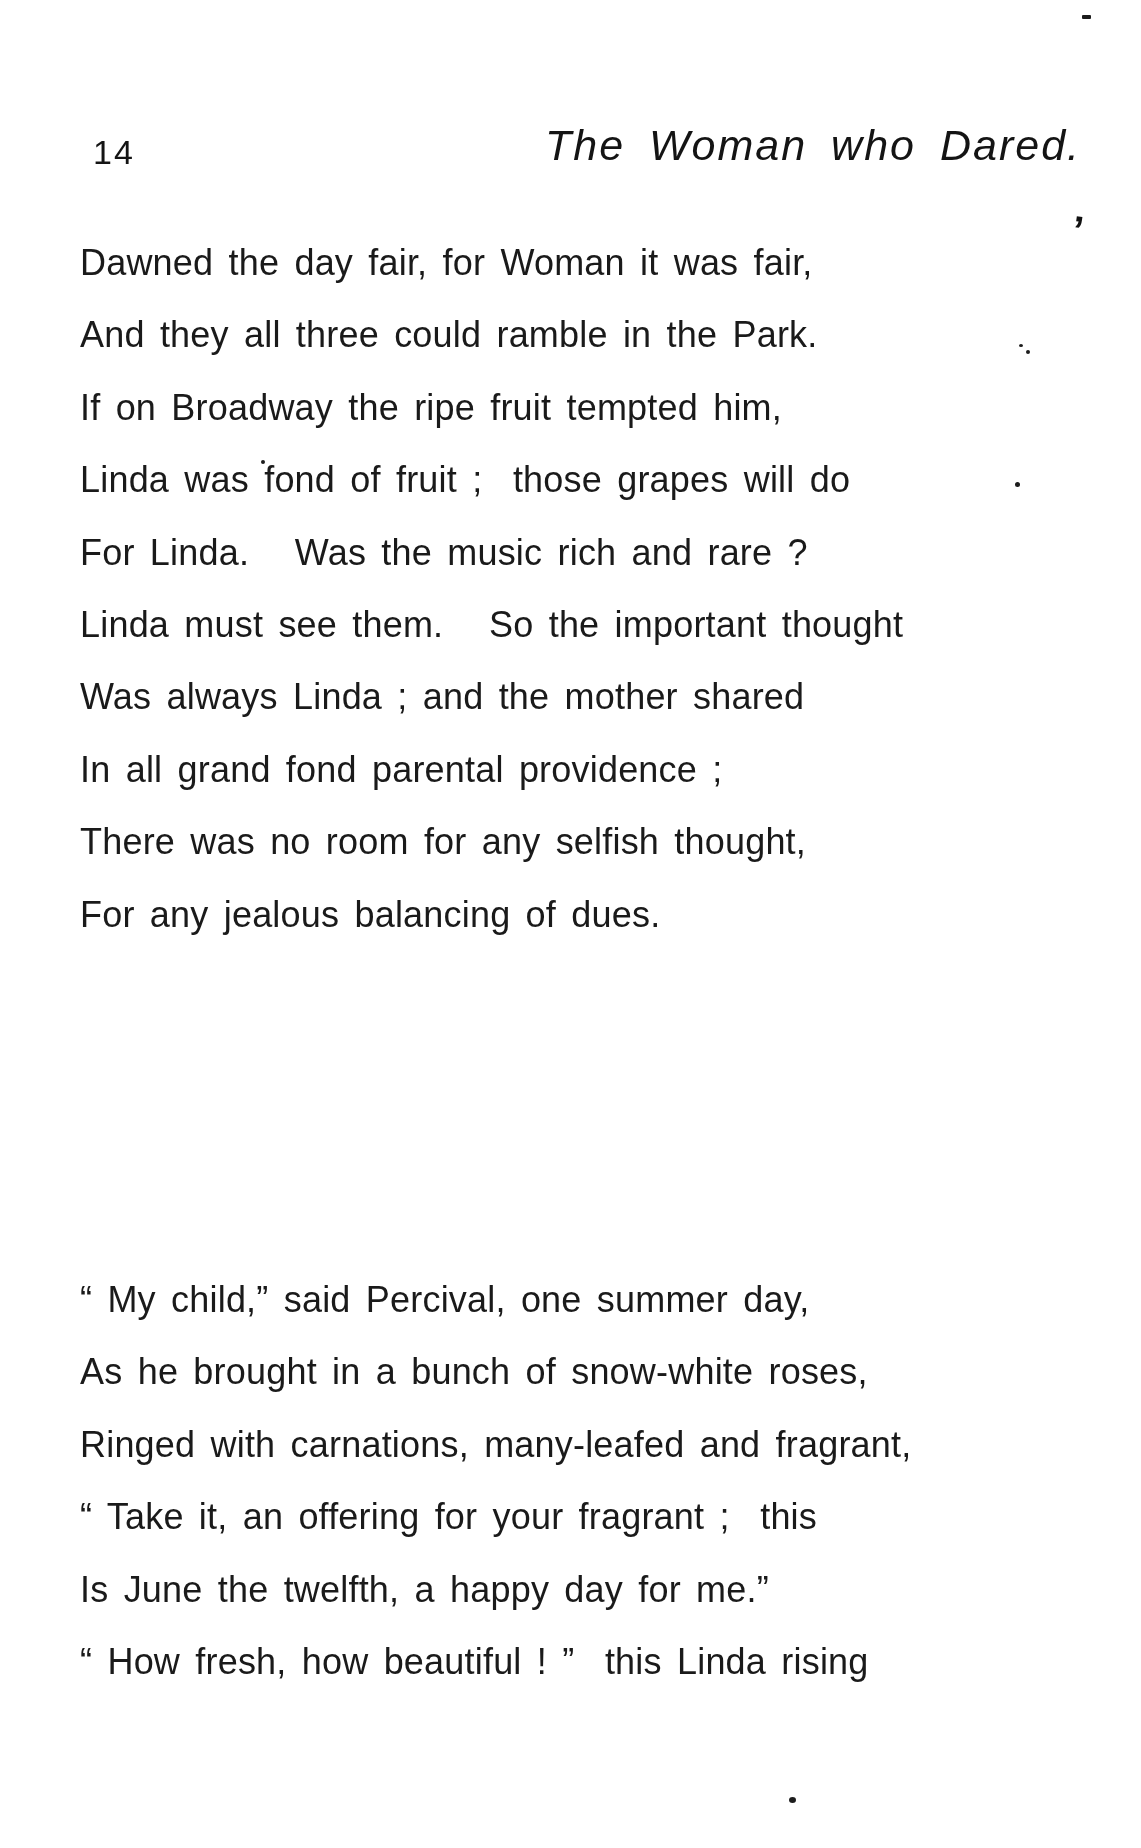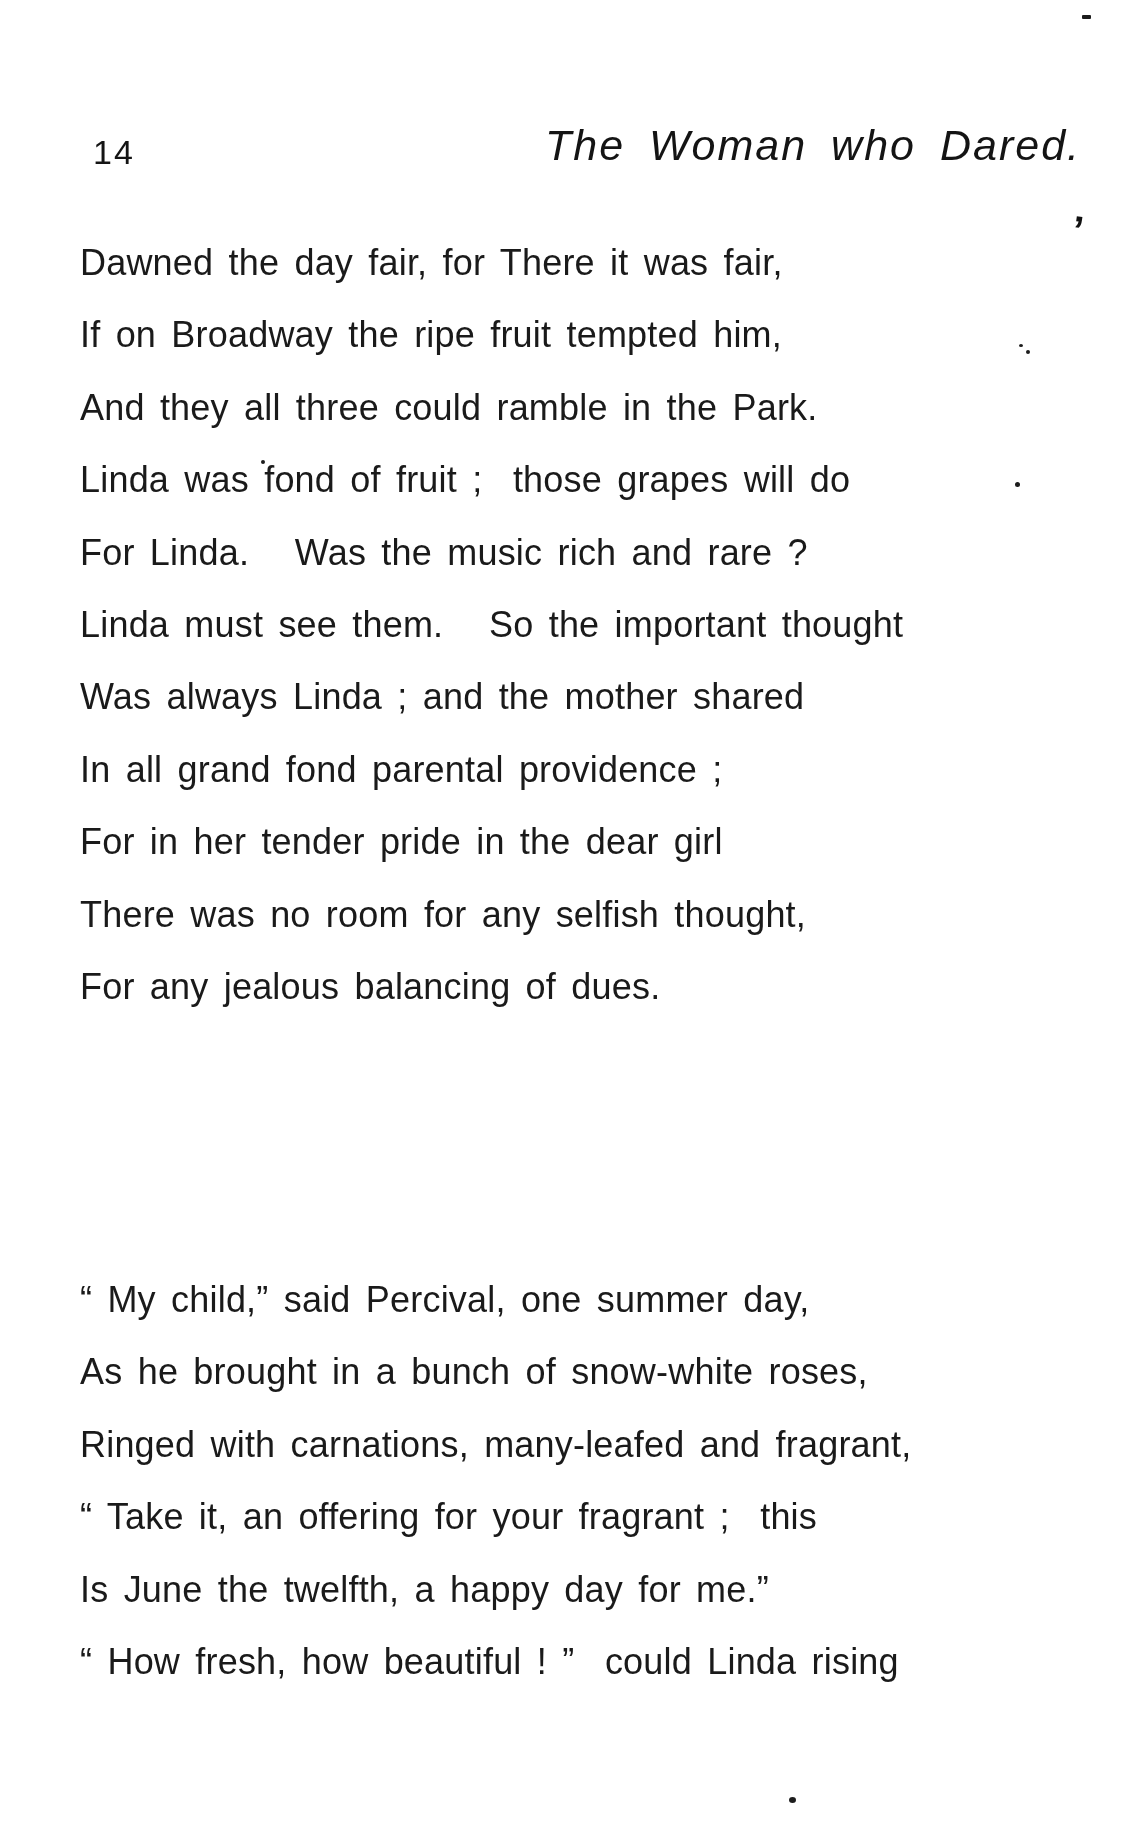--- a/index.html
+++ b/index.html
@@ -79,40 +79,39 @@
 </style>
 </head>
 <body>
 
 <div class="page">
 
   <div class="page-number">14</div>
   <div class="running-title">The Woman who Dared.</div>
 
   <div class="stanza stanza-1">
-    <div class="poem-line">Dawned the day fair, for There it was fair,</div>
+    <div class="poem-line">Dawned the day fair, for Woman it was fair,</div>
+    <div class="poem-line">And they all three could ramble in the Park.</div>
     <div class="poem-line">If on Broadway the ripe fruit tempted him,</div>
-    <div class="poem-line">And they all three could ramble in the Park.</div>
     <div class="poem-line">Linda was fond of fruit ;  those grapes will do</div>
     <div class="poem-line">For Linda.   Was the music rich and rare ?</div>
     <div class="poem-line">Linda must see them.   So the important thought</div>
     <div class="poem-line">Was always Linda ; and the mother shared</div>
     <div class="poem-line">In all grand fond parental providence ;</div>
-    <div class="poem-line">For in her tender pride in the dear girl</div>
     <div class="poem-line">There was no room for any selfish thought,</div>
     <div class="poem-line">For any jealous balancing of dues.</div>
   </div>
 
   <div class="stanza stanza-2">
     <div class="poem-line">“ My child,” said Percival, one summer day,</div>
     <div class="poem-line">As he brought in a bunch of snow-white roses,</div>
     <div class="poem-line">Ringed with carnations, many-leafed and fragrant,</div>
     <div class="poem-line">“ Take it, an offering for your fragrant ;  this</div>
     <div class="poem-line">Is June the twelfth, a happy day for me.”</div>
-    <div class="poem-line">“ How fresh, how beautiful ! ”  could Linda rising</div>
+    <div class="poem-line">“ How fresh, how beautiful ! ”  this Linda rising</div>
   </div>
 
   <div class="speck speck-dash"></div>
   <div class="speck-apostrophe">’</div>
   <div class="speck speck-a"></div>
   <div class="speck speck-b"></div>
   <div class="speck speck-c"></div>
   <div class="speck speck-d"></div>
   <div class="speck speck-e"></div>
 

